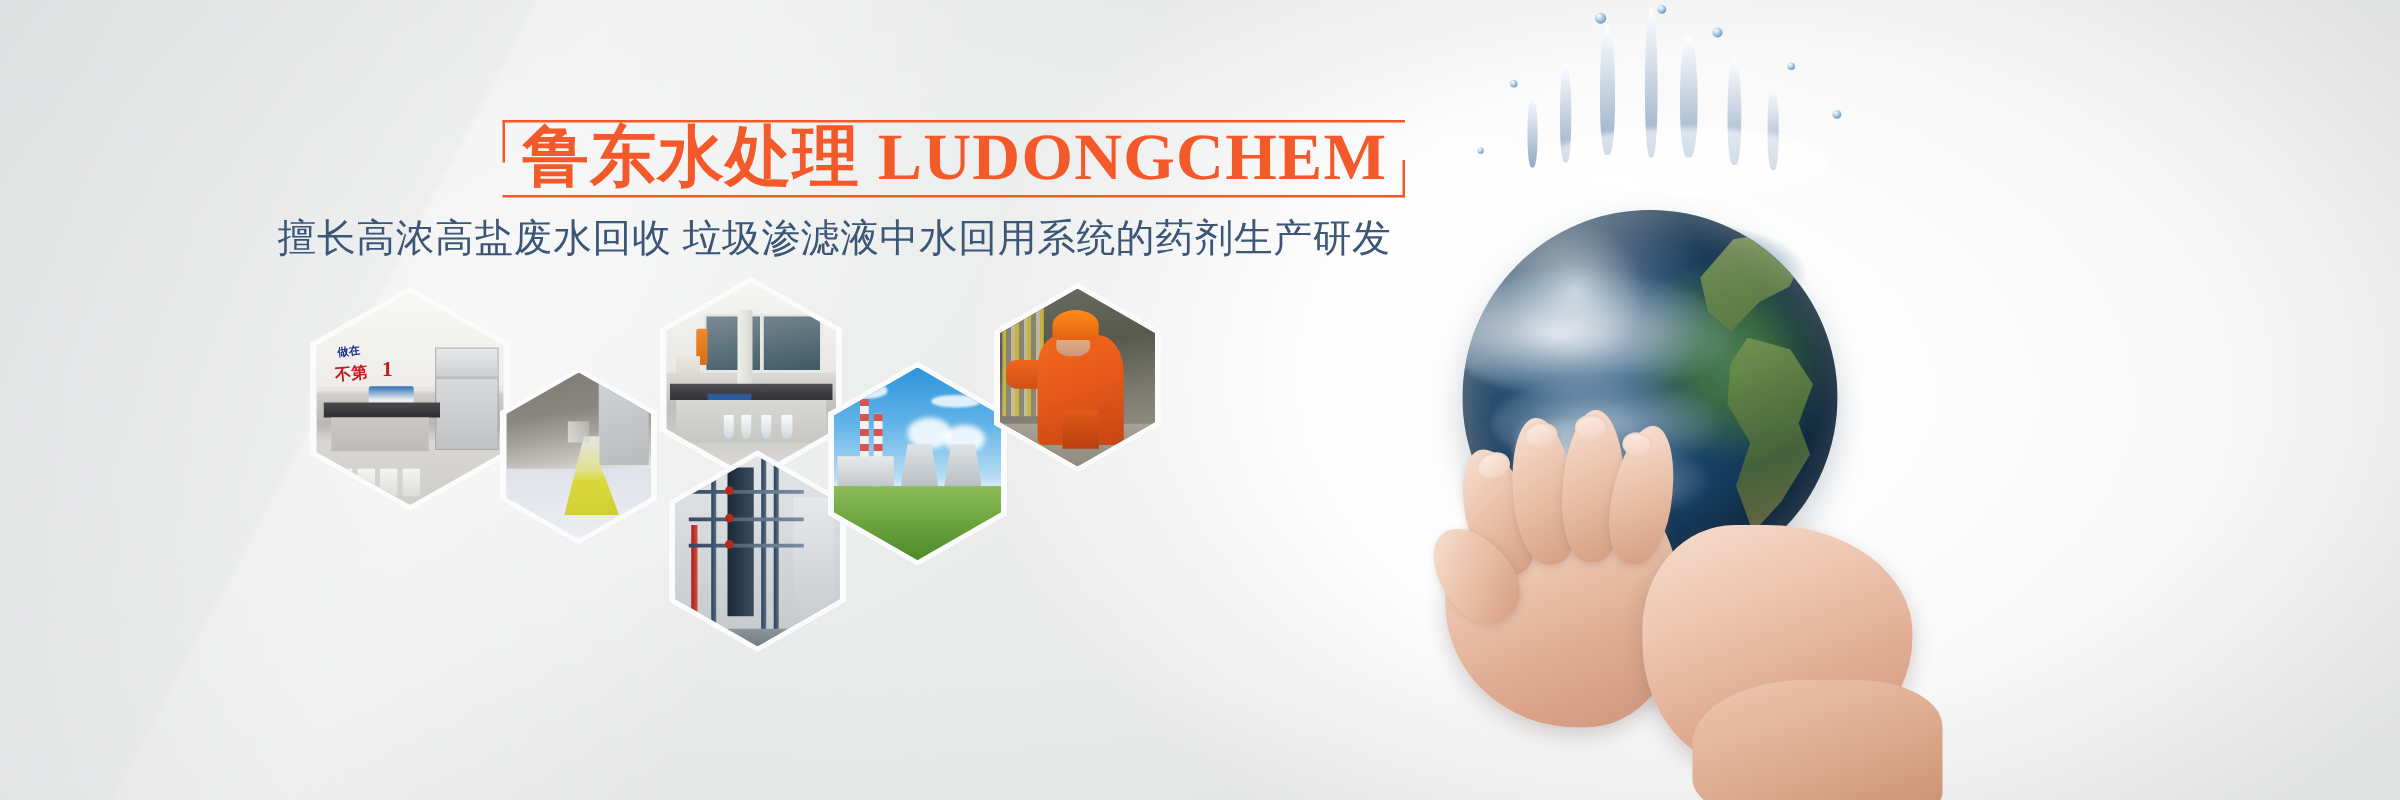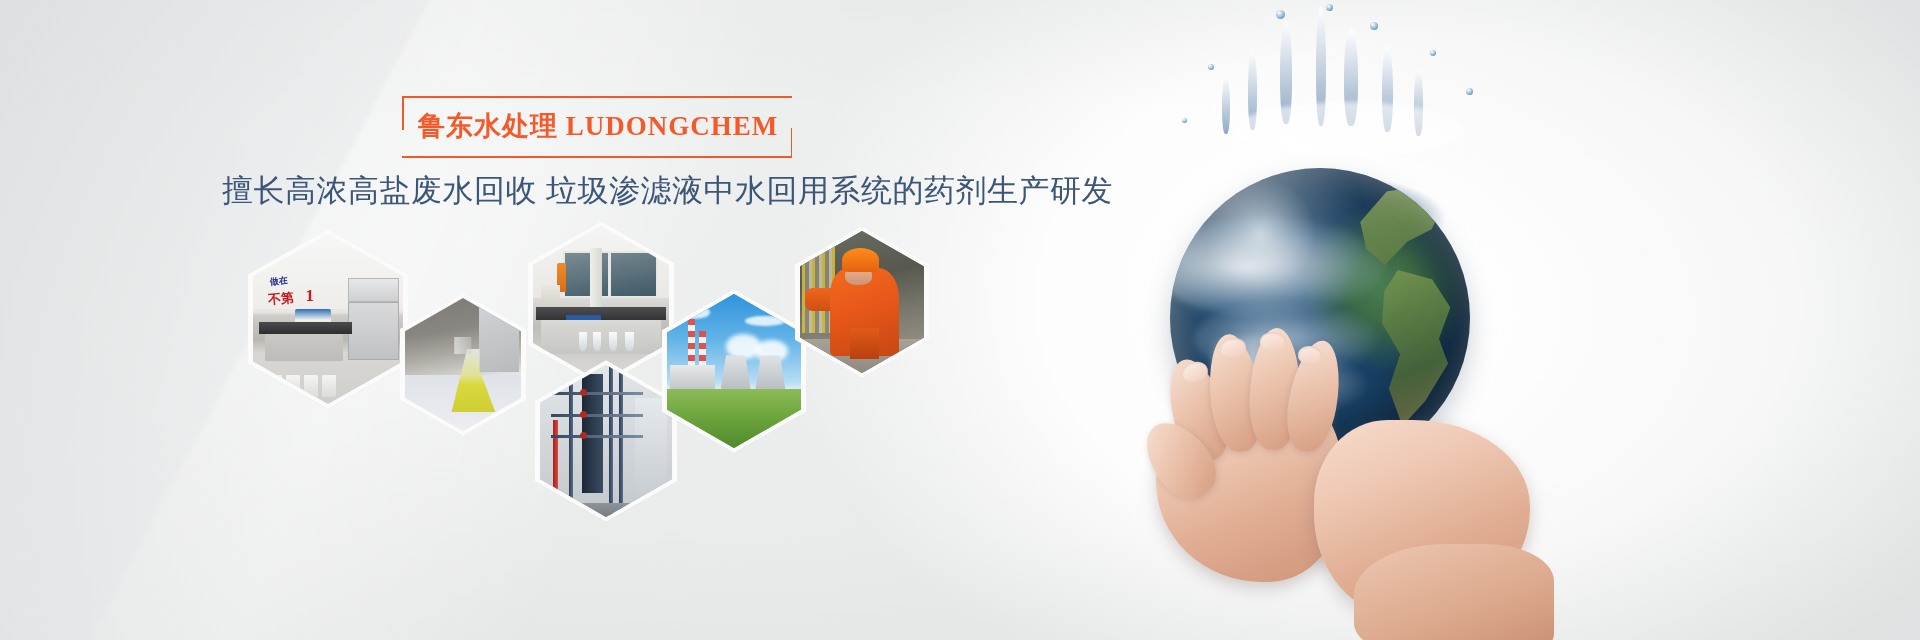--- a/index.html
+++ b/index.html
@@ -40,21 +40,21 @@
 
   .title-wrap{ position:relative; padding:6px 14px 8px 16px; display:inline-block; margin-left:180px;}
   .title-wrap .brk{ position:absolute; }
   .brk.tl{ left:0; top:0; width:1.6px; height:34px; background:#f05a28; }
   .brk.br{ right:0; bottom:0; width:1.6px; height:30px; background:#f05a28; }
   .brk.topline{ left:0; top:0; height:1.6px; width:100%; background:#f05a28; }
   .brk.botline{ left:0; bottom:0; height:1.6px; width:100%; background:#f05a28; }
 
   #title{
     font-family:"Liberation Serif", serif;
-    font-size:27px; line-height:48px; font-weight:700;
+    font-size:53px; line-height:48px; font-weight:700;
     color:#f4592a; letter-spacing:1px; white-space:nowrap;
   }
   #subtitle{
     margin-top:13px;
     font-family:"Liberation Sans", sans-serif;
     font-size:31px; line-height:40px; font-weight:400;
     color:#3c5678; letter-spacing:.5px; white-space:nowrap;
     text-align:left;
   }
 

